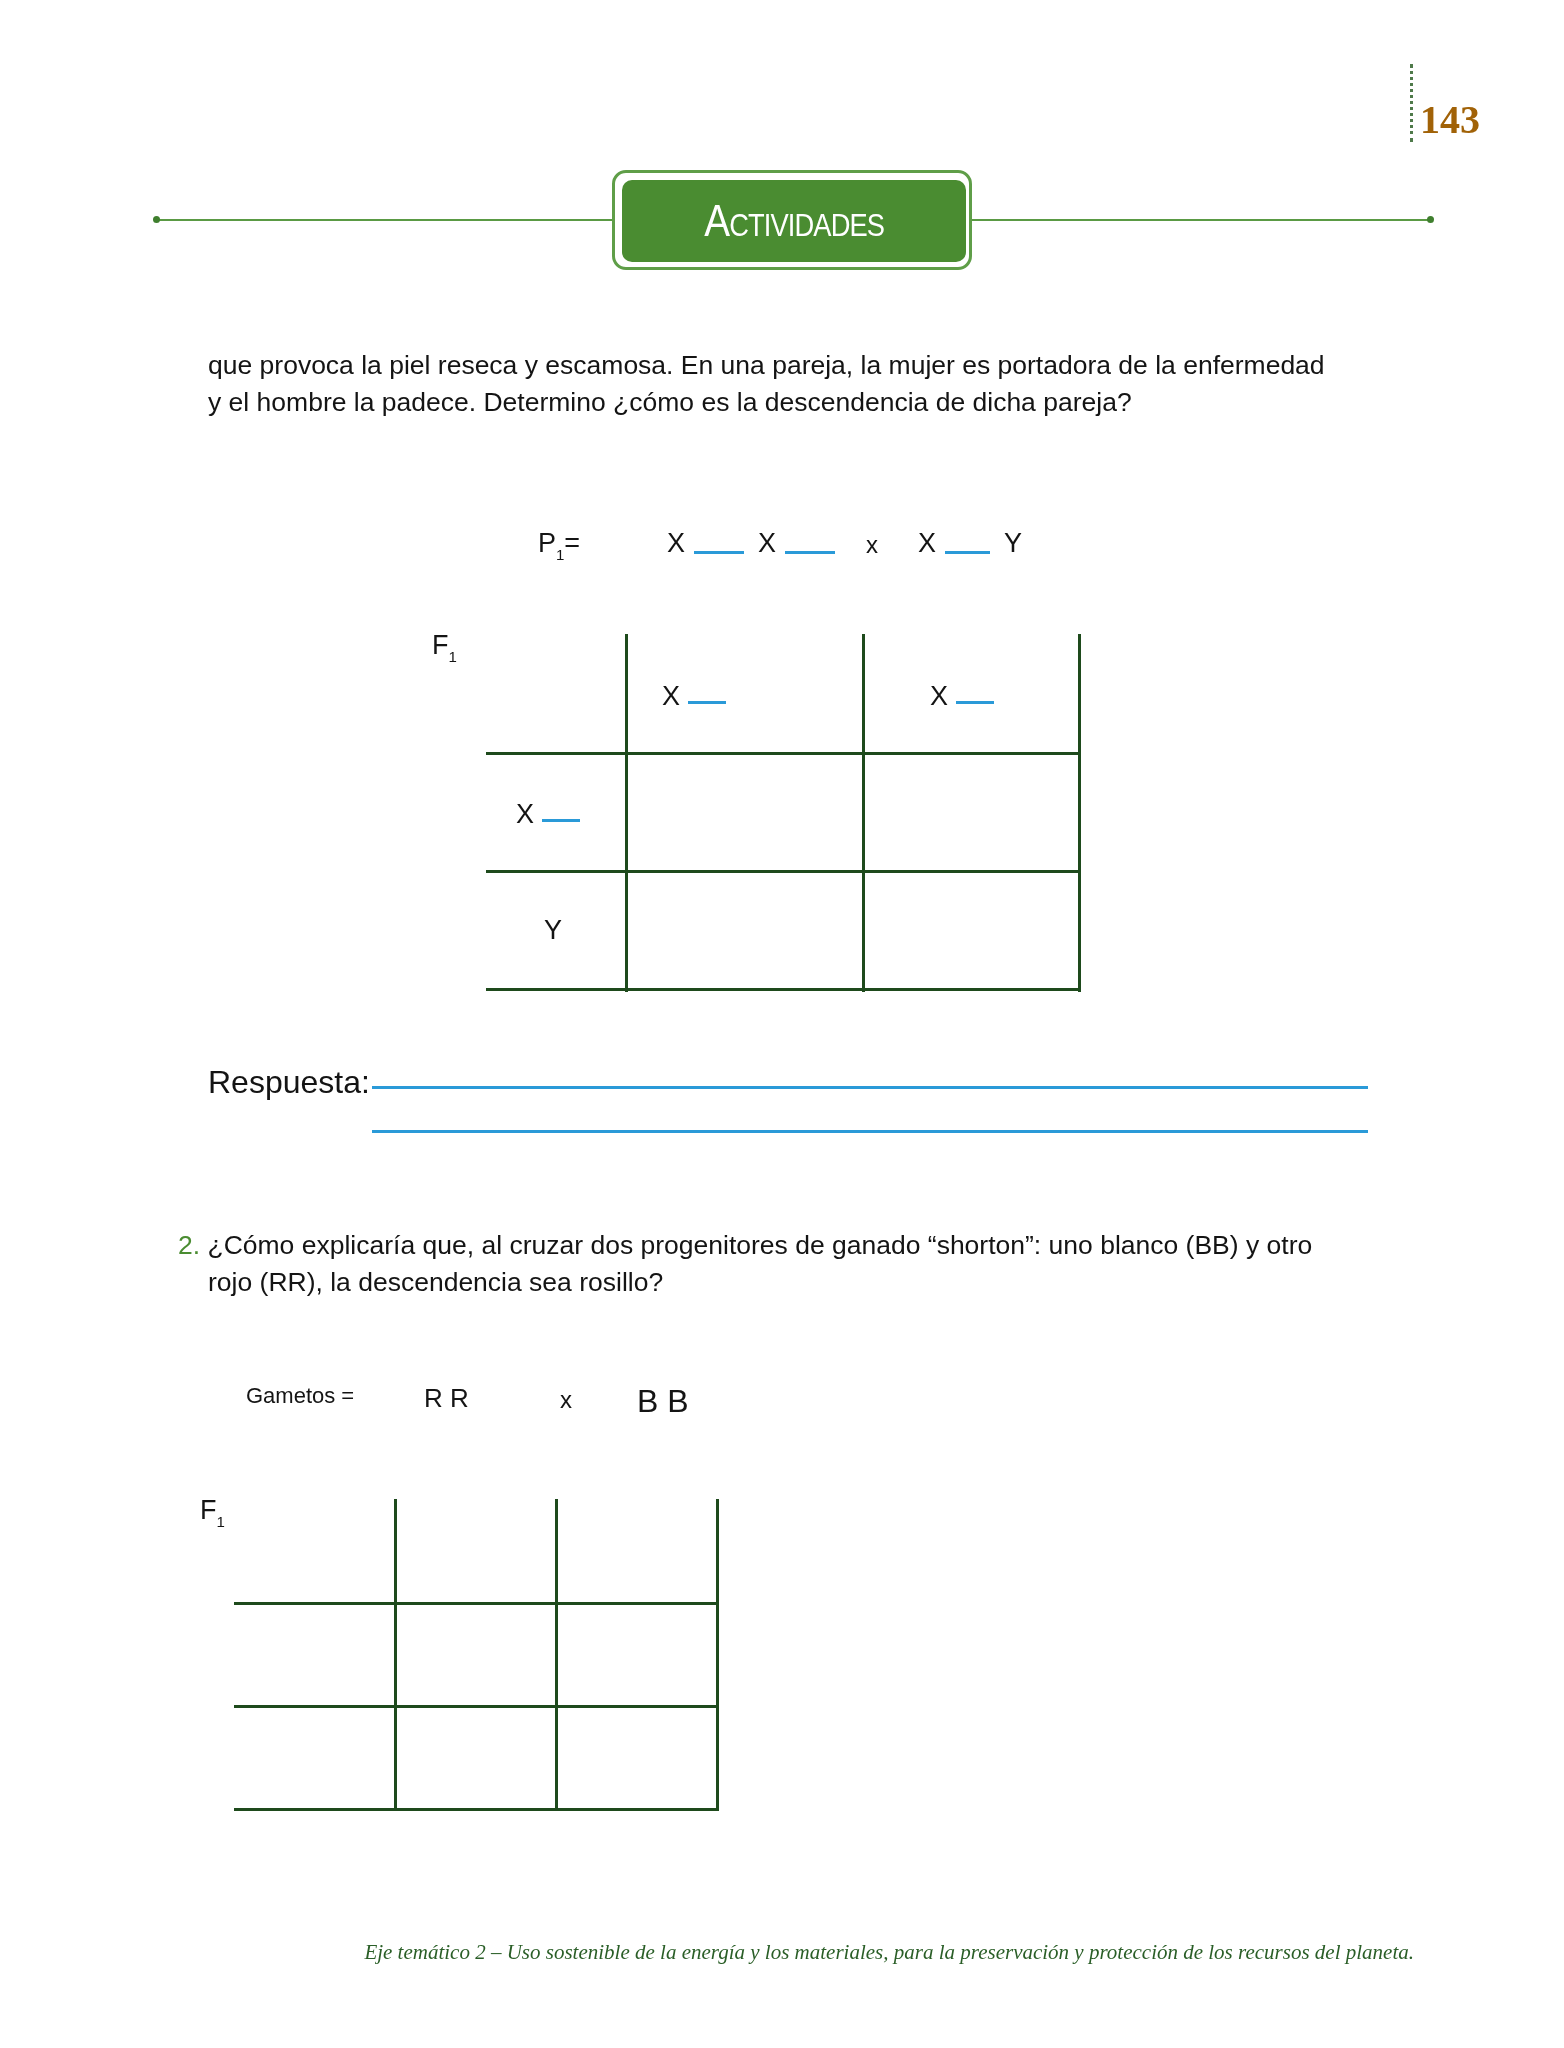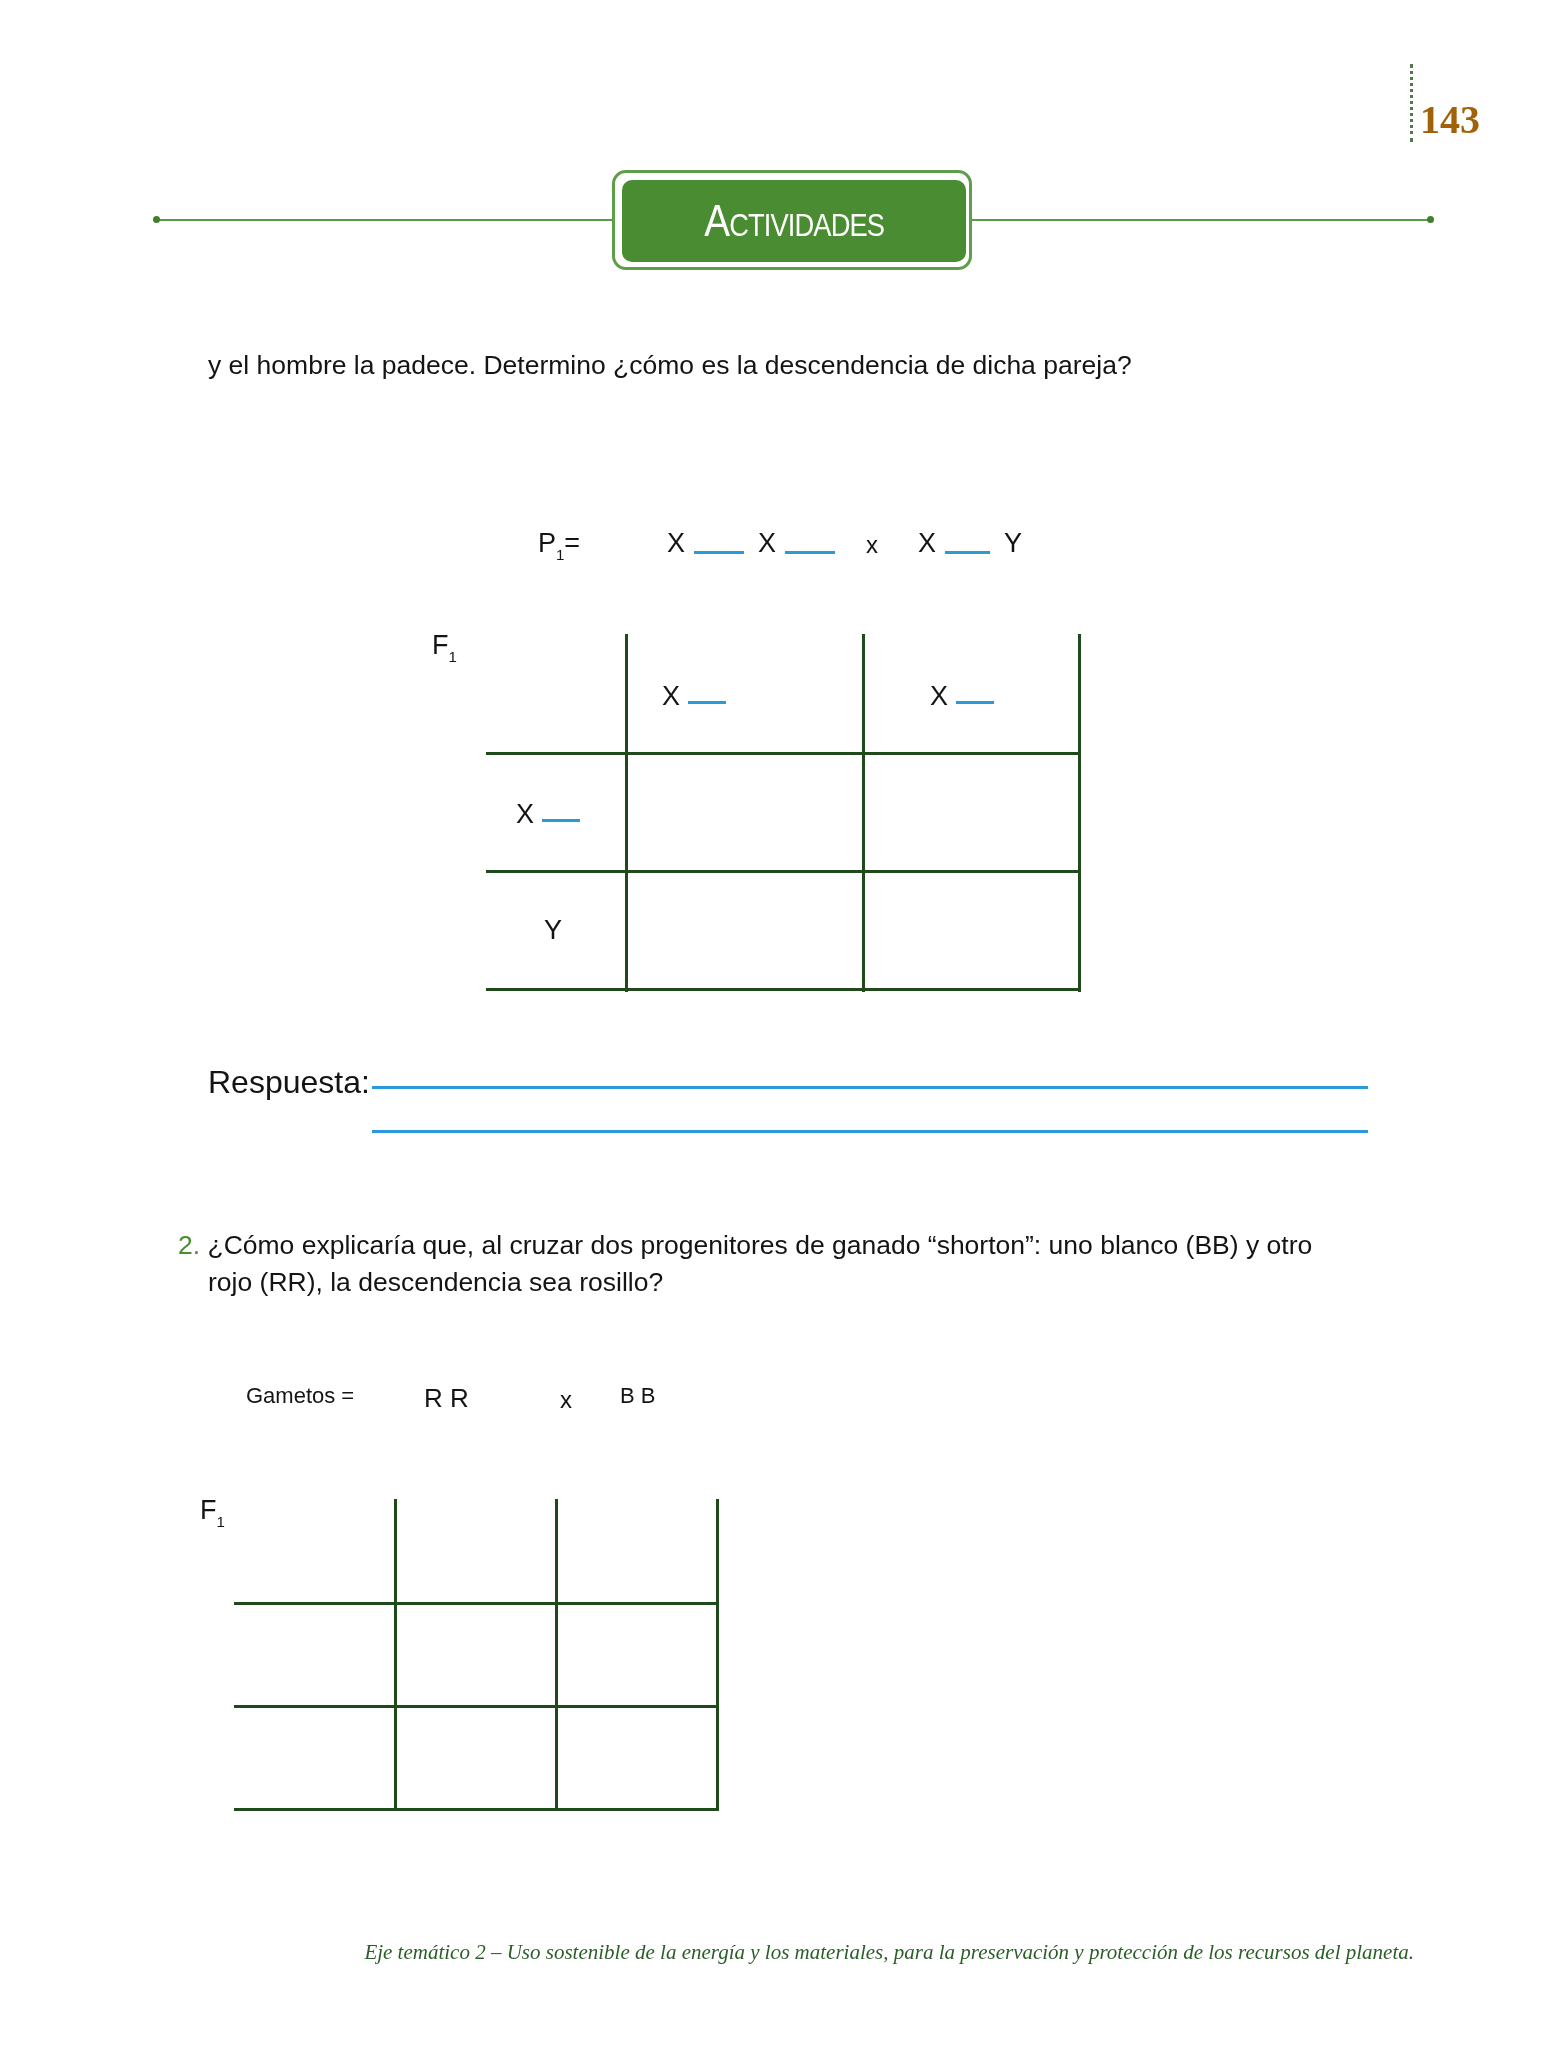--- a/index.html
+++ b/index.html
@@ -52,20 +52,21 @@
 
 <div class="abs header-line"></div>
 <div class="abs header-dot" style="left:153px;"></div>
 <div class="abs header-dot" style="left:1427px;"></div>
 <div class="abs title-outer"></div>
 <div class="abs title-inner">
   <span class="title-text">Actividades</span>
 </div>
 
 <div class="abs q-block q1">
+  <span class="q-line indent">que provoca la piel reseca y escamosa. En una pareja, la mujer es portadora de la enfermedad</span>
   <span class="q-line indent">y el hombre la padece. Determino ¿cómo es la descendencia de dicha pareja?</span>
 </div>
 
 <div class="abs sym" style="left:538px; top:530px;">
   <span>P</span><span class="sub">1</span><span>=</span>
 </div>
 <div class="abs sym" style="left:667px; top:530px;"><span>X</span></div>
 <div class="abs blank" style="left:694px; top:551px; width:50px;"></div>
 <div class="abs sym" style="left:758px; top:530px;"><span>X</span></div>
 <div class="abs blank" style="left:785px; top:551px; width:50px;"></div>
@@ -103,21 +104,21 @@
 <div class="abs answer-line" style="top:1130px;"></div>
 
 <div class="abs q-block q2">
   <span class="q-line"><span class="q-num">2.</span> <span>¿Cómo explicaría que, al cruzar dos progenitores de ganado “shorton”: uno blanco (BB) y otro</span></span>
   <span class="q-line indent">rojo (RR), la descendencia sea rosillo?</span>
 </div>
 
 <div class="abs sym" style="left:246px; top:1385px; font-size:22px;">Gametos =</div>
 <div class="abs sym" style="left:424px; top:1385px; font-size:26px;">R R</div>
 <div class="abs sym" style="left:560px; top:1388px; font-size:24px;">x</div>
-<div class="abs sym" style="left:620px; top:1385px; font-size:22px;">B B</div>
+<div class="abs sym" style="left:637px; top:1385px; font-size:32px;">B B</div>
 
 <div class="abs sym" style="left:200px; top:1497px;">
   <span>F</span><span class="sub">1</span>
 </div>
 <div>
   <div class="gline" style="left:394px; top:1499px; width:3px; height:312px;"></div>
   <div class="gline" style="left:555px; top:1499px; width:3px; height:312px;"></div>
   <div class="gline" style="left:716px; top:1499px; width:3px; height:312px;"></div>
   <div class="gline" style="left:234px; top:1602px; width:485px; height:3px;"></div>
   <div class="gline" style="left:234px; top:1705px; width:485px; height:3px;"></div>

